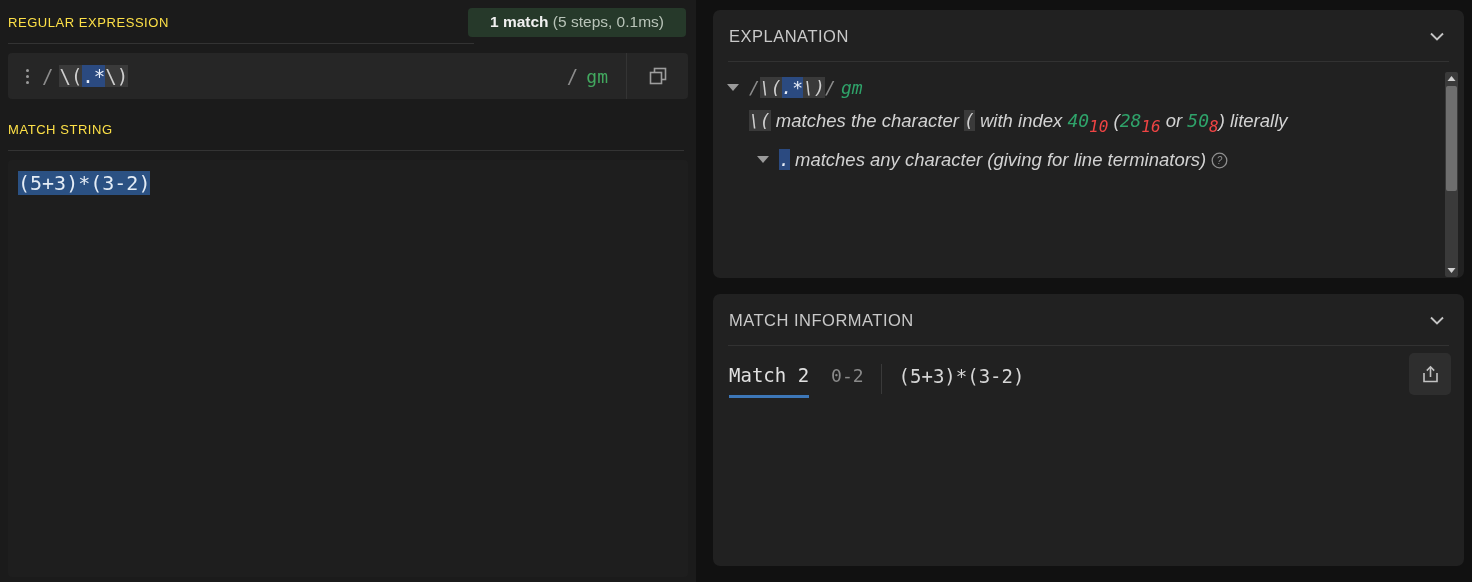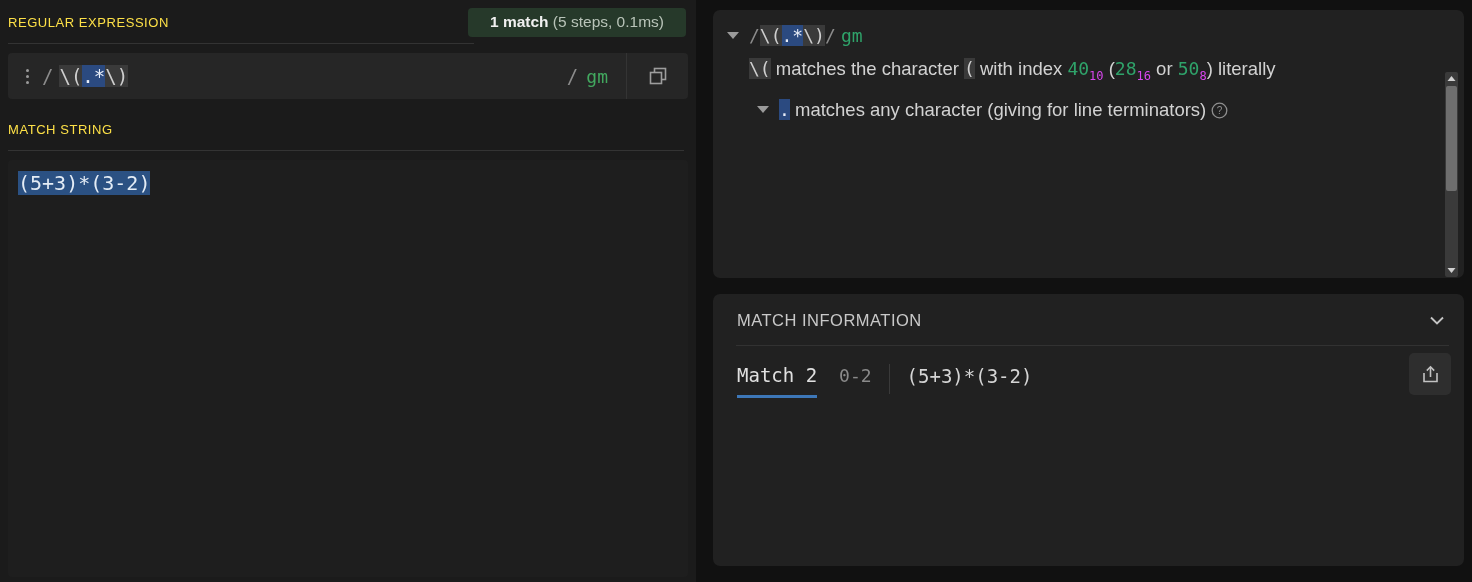--- a/index.html
+++ b/index.html
@@ -205,20 +205,21 @@
     position: relative;
     padding: 9px 30px 0 8px;
     height: 214px;
     overflow: hidden;
   }
   .exp-line {
     display: block;
     font-size: 18.5px;
     line-height: 33px;
     color: #d2d2d2;
+    font-style: italic;
   }
   .exp-row { position: relative; }
   .tri {
     position: absolute;
     left: 6px;
     top: 13px;
     width: 0; height: 0;
     border-left: 6px solid transparent;
     border-right: 6px solid transparent;
     border-top: 7px solid #9a9a9a;
@@ -226,21 +227,21 @@
   }
   .tri.l2 { left: 36px; }
   .exp-indent1 { padding-left: 28px; }
   .exp-indent2 { padding-left: 28px; }
   .exp-indent3 { padding-left: 58px; }
   .mono {
     font-family: "DejaVu Sans Mono", monospace;
     font-size: 18px;
   }
   .grn { color: #2fa36a; }
-  .grn-sub { color: #d946ef; font-size: 12px; vertical-align: sub; }
+  .grn-sub { color: #ef4444; font-size: 16px; vertical-align: sub; }
   .help-ic {
     display: inline-block;
     vertical-align: -3px;
     margin-left: 5px;
     cursor: pointer;
   }
 
   
   .vscroll {
     position: absolute;
@@ -267,21 +268,20 @@
     height: 105px;
     background: #6e6e6e;
     border-radius: 2px;
     cursor: grab;
   }
 
   
   .match-panel {
     height: 272px;
     margin-top: 16px;
-    padding-left: 8px;
   }
   .match-body {
     padding: 18px 16px 0 16px;
     display: flex;
     align-items: flex-start;
     position: relative;
   }
   .match-tab {
     font-family: "DejaVu Sans Mono", monospace;
     font-size: 19px;
@@ -367,20 +367,29 @@
     </div>
 
     <div class="test-box">
       <div class="test-text"><span class="match-hl">(5+3)*(3-2)</span></div>
     </div>
   </div>
 
   <div class="right-col">
 
     <div class="panel explain-panel">
+      <div class="panel-head">
+        <span class="panel-title">EXPLANATION</span>
+        <span class="chevron">
+          <svg width="22" height="22" viewBox="0 0 22 22">
+            <path d="M5 8.5 L11 14.5 L17 8.5" fill="none" stroke="#c4c4c4" stroke-width="1.9"></path>
+          </svg>
+        </span>
+        <div class="panel-rule"></div>
+      </div>
 
       <div class="explain-body">
 
         <div class="exp-row">
           <span class="tri"></span>
           <span class="exp-line exp-indent1"><span class="mono" style="color:#8c8c8c">/</span><span class="mono tok-esc">\(</span><span class="mono tok-sel">.*</span><span class="mono tok-esc">\)</span><span class="mono" style="color:#8c8c8c">/</span>
             <span class="mono grn">gm</span>
           </span>
         </div>
 

